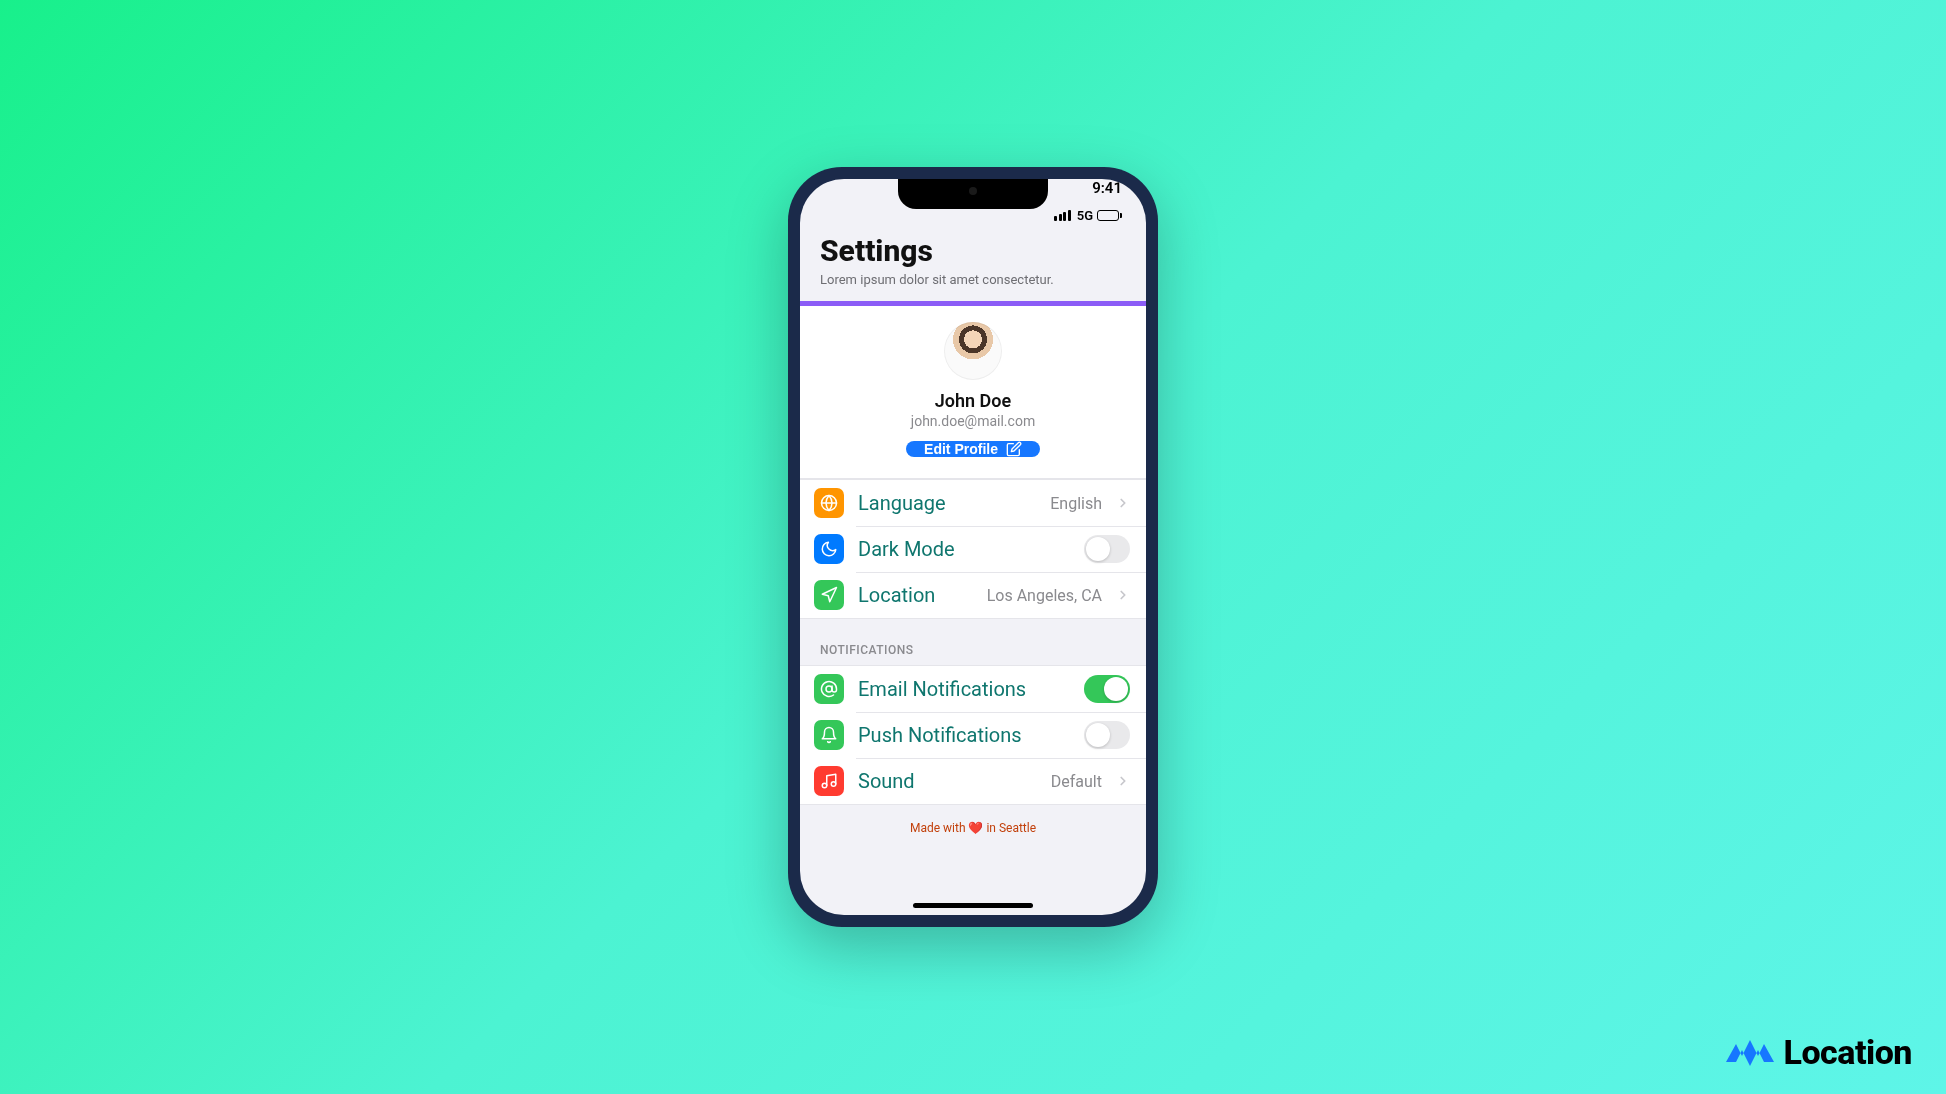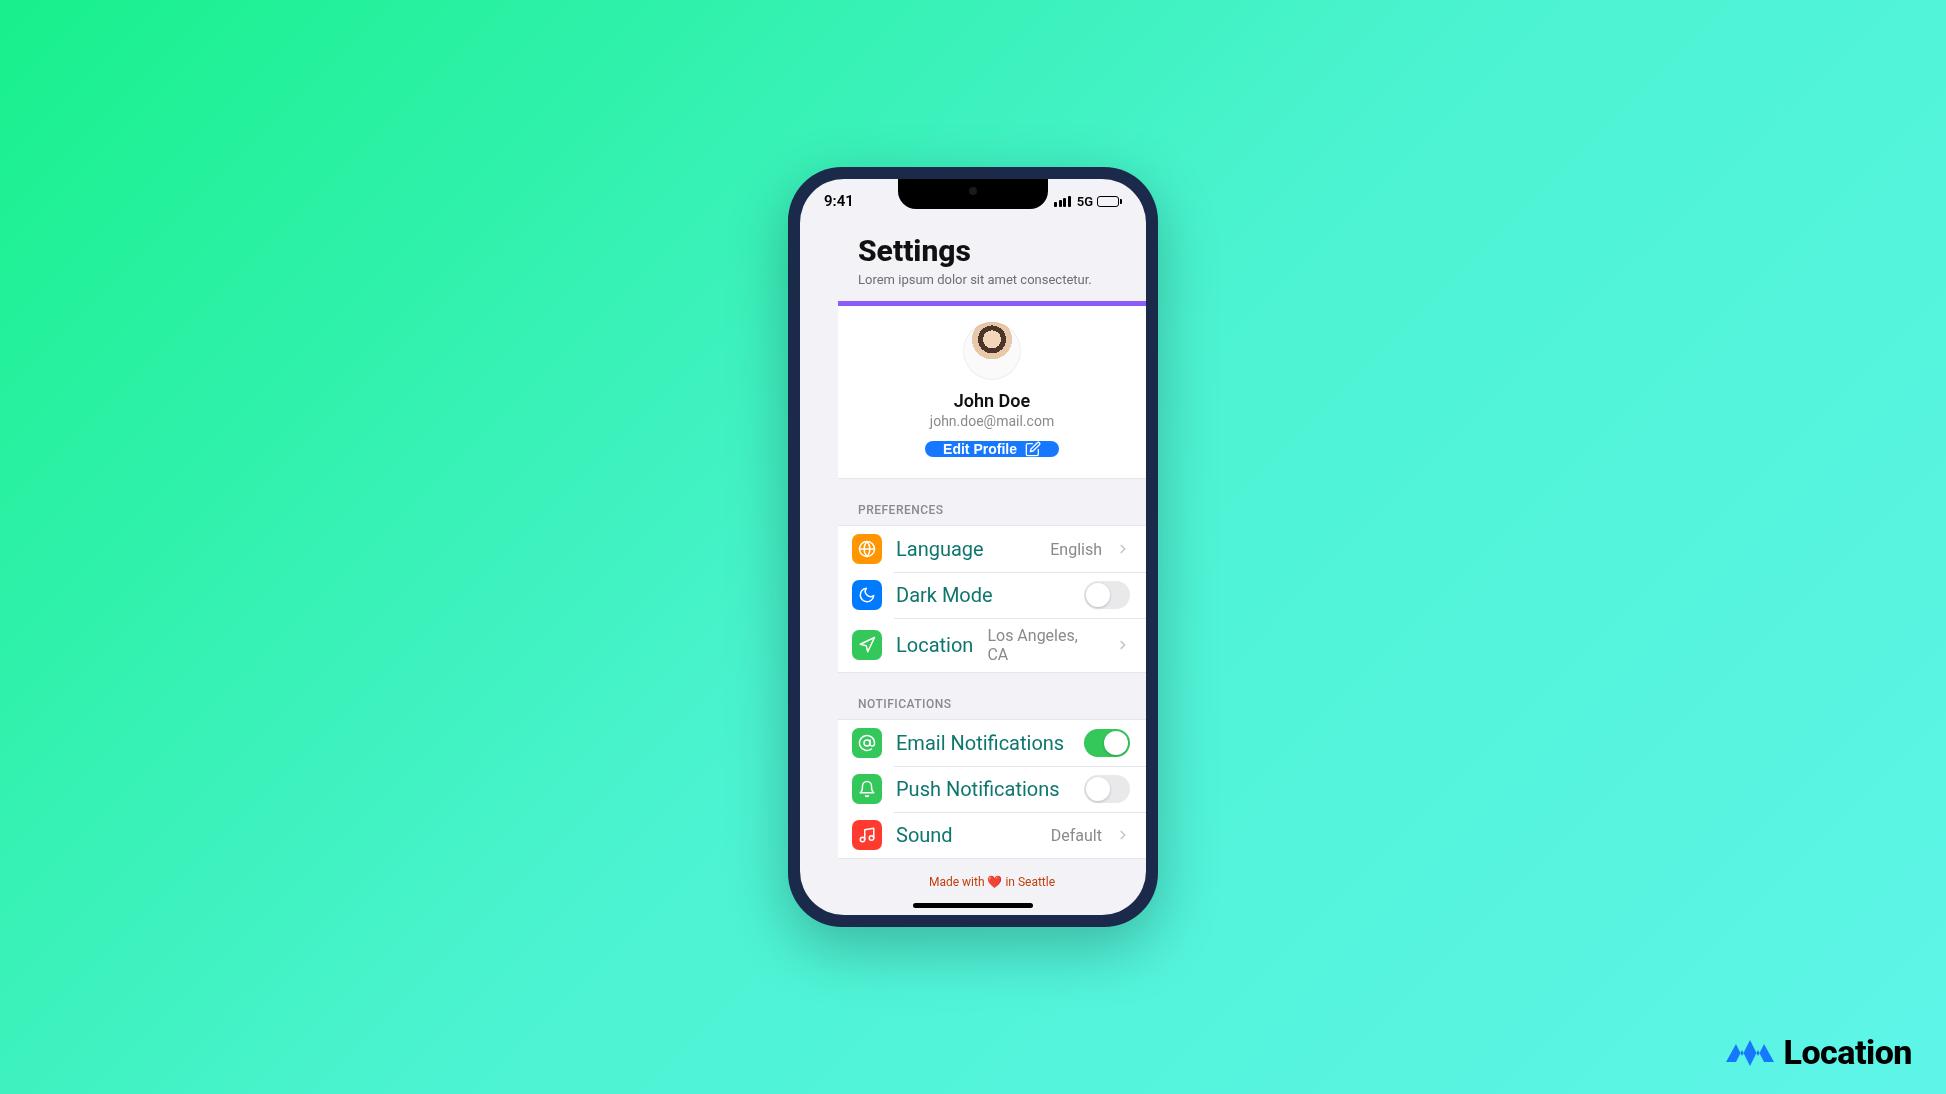--- a/index.html
+++ b/index.html
@@ -62,44 +62,44 @@
     transform: translateX(-50%);
     width: 120px; height: 5px;
     background: #000;
     border-radius: 3px;
     z-index: 5;
   }
 
   .status-bar {
     height: 44px;
     display: flex;
-    align-items: center;
+    align-items: flex-end;
     justify-content: space-between;
     padding: 0 24px;
     font-size: 15px;
     font-weight: 600;
     color: #000;
     position: relative;
     z-index: 2;
+    flex-direction: column;
   }
   .status-right { display: flex; align-items: center; gap: 4px; font-size: 13px; }
   .signal-bars { display: inline-flex; align-items: flex-end; gap: 1.5px; margin-right: 2px; }
   .signal-bars span { width: 3px; background: #000; border-radius: 1px; }
   .signal-bars span:nth-child(1){height:5px} .signal-bars span:nth-child(2){height:7px}
   .signal-bars span:nth-child(3){height:9px} .signal-bars span:nth-child(4){height:11px}
   .battery { display:inline-flex; align-items:center; }
   .battery-body { width:22px; height:11px; border:1px solid #000; border-radius:3px; padding:1px; }
   .battery-fill { width:100%; height:100%; background:#000; border-radius:1px; }
   .battery-tip { width:2px; height:5px; background:#000; border-radius:0 1px 1px 0; margin-left:1px; }
 
   .screen-content {
     position: absolute;
     top: 44px; bottom: 0; left: 0; right: 0;
     overflow-y: auto;
-    margin-left: 38px;
   }
 
   .header {
     padding: 10px 20px 14px;
   }
   .header h1 { font-size: 30px; font-weight: 800; color: #111; }
   .header p { font-size: 13px; color: #6e6e73; margin-top: 4px; }
 
   .profile-card {
     background: #fff;
@@ -235,21 +235,20 @@
         <div class="profile-email">john.doe@mail.com</div>
         <button class="edit-btn">
           <span>Edit Profile</span>
           <svg width="16" height="16" viewBox="0 0 24 24" fill="none" stroke="#fff" stroke-width="2" stroke-linecap="round" stroke-linejoin="round">
               <path d="M11 4H4a2 2 0 0 0-2 2v14a2 2 0 0 0 2 2h14a2 2 0 0 0 2-2v-7"></path>
               <path d="M18.5 2.5a2.1 2.1 0 0 1 3 3L12 15l-4 1 1-4 9.5-9.5z"></path>
             </svg>
         </button>
       </div>
 
-      <div class="section-label">PREFERENCES</div>
       <div class="list-group">
 
         <div class="row">
           <div class="row-icon bg-orange">
             <svg width="18" height="18" viewBox="0 0 24 24" fill="none" stroke="#fff" stroke-width="2" stroke-linecap="round" stroke-linejoin="round">
                 <circle cx="12" cy="12" r="10"></circle>
                 <line x1="2" y1="12" x2="22" y2="12"></line>
                 <path d="M12 2a15.3 15.3 0 0 1 4 10 15.3 15.3 0 0 1-4 10 15.3 15.3 0 0 1-4-10 15.3 15.3 0 0 1 4-10z"></path>
               </svg>
           </div>

